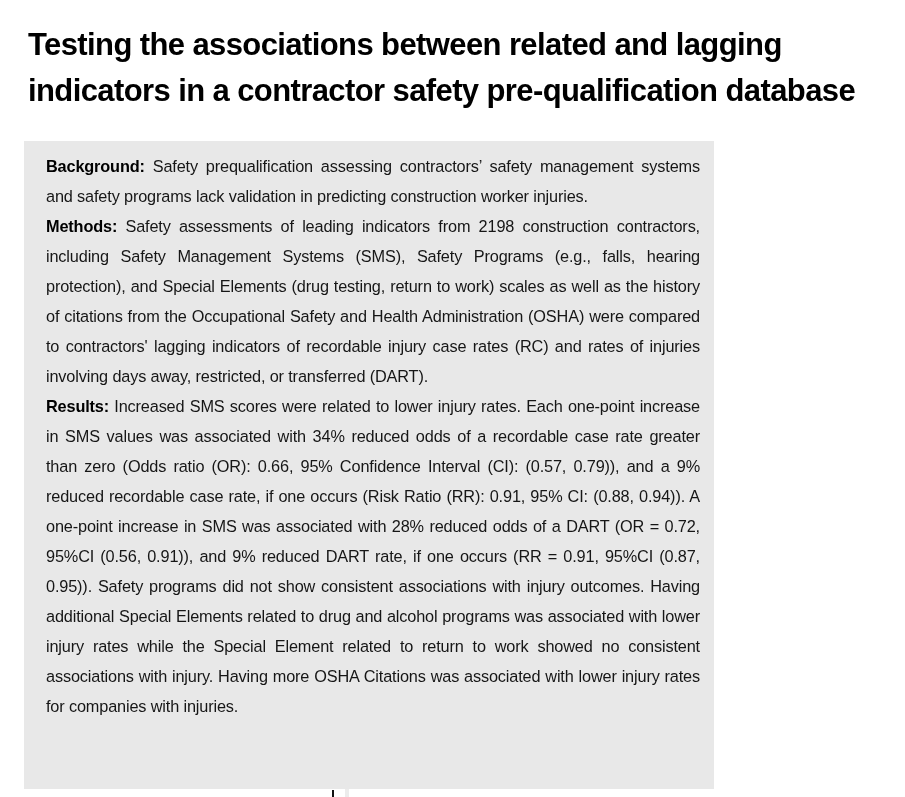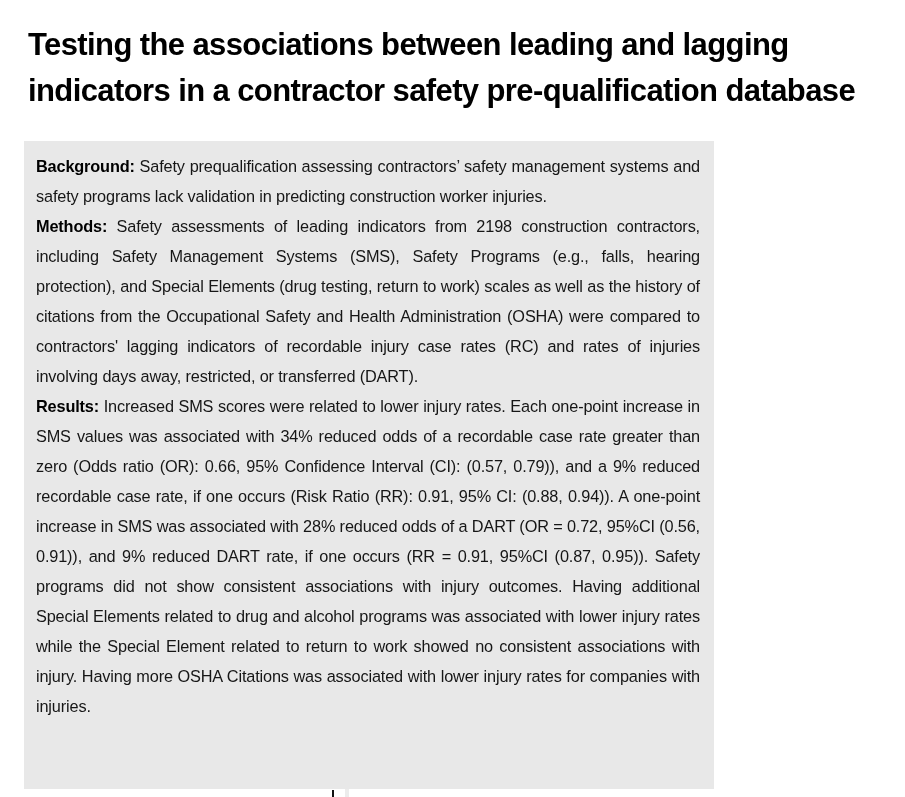--- a/index.html
+++ b/index.html
@@ -29,21 +29,21 @@
     color: #000000;
   }
   .abstract-box {
     position: absolute;
     left: 24px;
     top: 141px;
     width: 690px;
     height: 648px;
     background: #e8e8e8;
     box-sizing: border-box;
-    padding: 10px 14px 0 12px;
+    padding: 10px 14px 0 22px;
   }
   .abstract-text {
     margin: 0;
     font-size: 16.3px;
     line-height: 30px;
     text-align: justify;
     color: #161616;
     letter-spacing: -0.15px;
   }
   .abstract-text .label {
@@ -66,21 +66,21 @@
     left: 345px;
     top: 789px;
     width: 4px;
     height: 8px;
     background: #ececec;
   }
 </style>
 </head>
 <body>
 
-<h1 class="title">Testing the associations between leading and lagging indicators in a contractor safety pre-qualification database</h1>
+<h1 class="title">Testing the associations between related and lagging indicators in a contractor safety pre-qualification database</h1>
 
 <div class="abstract-box">
   <p class="abstract-text">
     <span class="section"><span class="label">Background:</span><span> Safety prequalification assessing contractors’ safety management systems and safety programs lack validation in predicting construction worker injuries.</span></span>
     <span class="section"><span class="label">Methods:</span><span> Safety assessments of leading indicators from 2198 construction contractors, including Safety Management Systems (SMS), Safety Programs (e.g., falls, hearing protection), and Special Elements (drug testing, return to work) scales as well as the history of citations from the Occupational Safety and Health Administration (OSHA) were compared to contractors' lagging indicators of recordable injury case rates (RC) and rates of injuries involving days away, restricted, or transferred (DART).</span></span>
     <span class="section"><span class="label">Results:</span><span> Increased SMS scores were related to lower injury rates. Each one-point increase in SMS values was associated with 34% reduced odds of a recordable case rate greater than zero (Odds ratio (OR): 0.66, 95% Confidence Interval (CI): (0.57, 0.79)), and a 9% reduced recordable case rate, if one occurs (Risk Ratio (RR): 0.91, 95% CI: (0.88, 0.94)). A one-point increase in SMS was associated with 28% reduced odds of a DART (OR = 0.72, 95%CI (0.56, 0.91)), and 9% reduced DART rate, if one occurs (RR = 0.91, 95%CI (0.87, 0.95)). Safety programs did not show consistent associations with injury outcomes. Having additional Special Elements related to drug and alcohol programs was associated with lower injury rates while the Special Element related to return to work showed no consistent associations with injury. Having more OSHA Citations was associated with lower injury rates for companies with injuries.</span></span>
   </p>
 </div>
 
 <div class="cursor"></div>

